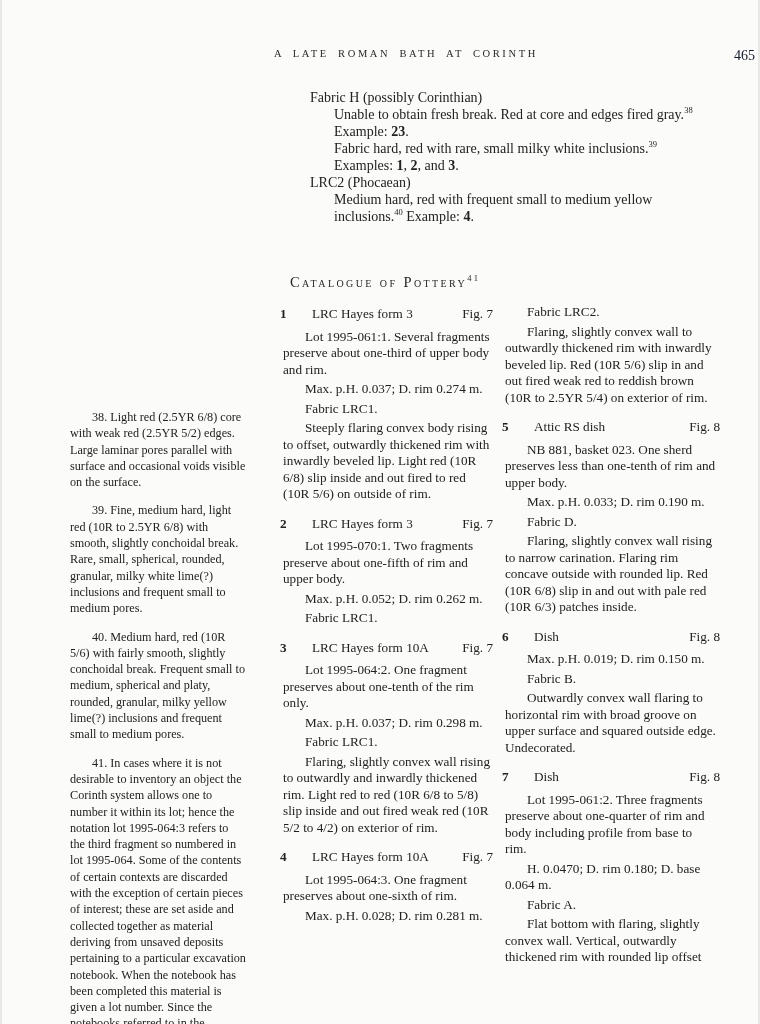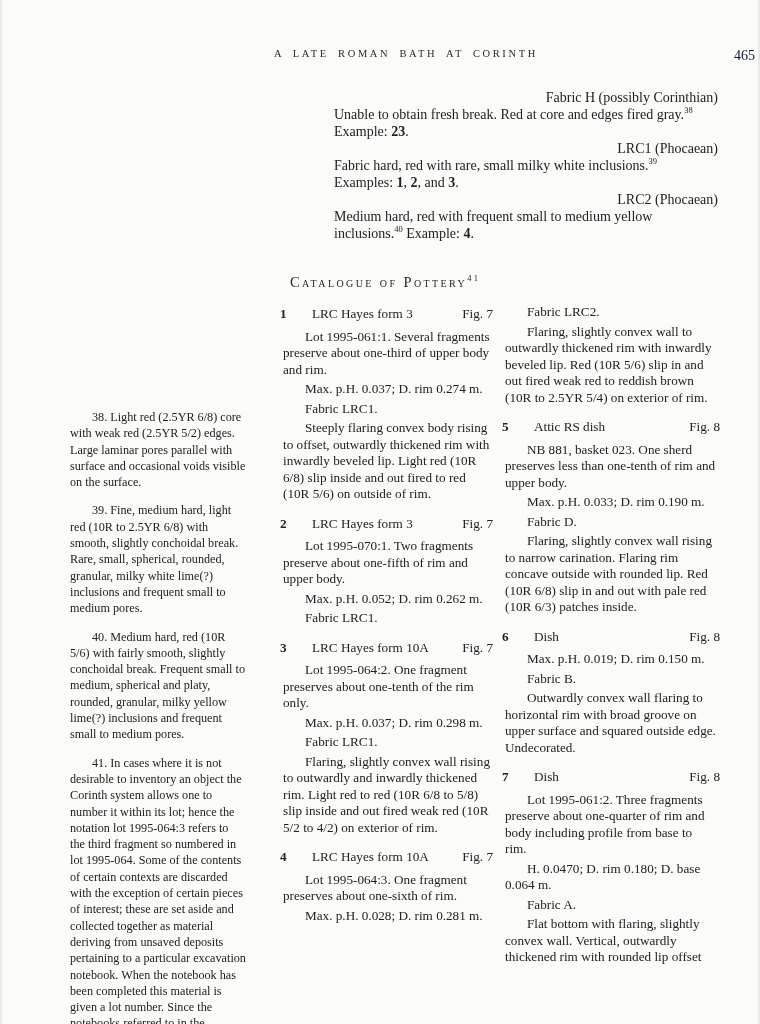--- a/index.html
+++ b/index.html
@@ -18,21 +18,21 @@
     color:#2a2a2a;
   }
   .page-number{
     position:absolute;left:688px;top:48px;
     font-size:14px;color:#0f172a;margin-left:44px;
   }
   .intro{
     position:absolute;left:308px;top:89px;width:408px;
     font-size:14px;line-height:17px;
   }
-  .intro-label{padding-left:0;text-align:right;}
+  .intro-label{padding-left:0;}
   .intro-line{padding-left:24px;}
   sup{font-size:8.5px;line-height:0;vertical-align:super;}
   .catalogue-heading{
     position:absolute;left:288px;top:274px;
     font-size:14.5px;font-variant:small-caps;letter-spacing:2.4px;
     font-weight:normal;margin:0;color:#262626;
   }
   .col{position:absolute;}
   .col-mid{left:278px;top:306px;width:213px;font-size:13.2px;line-height:16.5px;}
   .col-right{left:500px;top:301px;width:218px;font-size:13.2px;line-height:16.5px;}
@@ -52,21 +52,20 @@
   <div class="running-head">A LATE ROMAN BATH AT CORINTH</div>
   <div class="page-number">465</div>
 
   <section class="intro" id="intro">
       <div class="intro-group">
         <div class="intro-label">Fabric H (possibly Corinthian)</div>
         <div class="intro-line"><span>Unable to obtain fresh break. Red at core and edges fired gray.</span><sup>38</sup></div>
         <div class="intro-line"><span>Example: </span><b>23</b><span>.</span></div>
       </div>
       <div class="intro-group">
-        <div class="intro-label">LRC1 (Phocaean)</div>
         <div class="intro-line"><span>Fabric hard, red with rare, small milky white inclusions.</span><sup>39</sup></div>
         <div class="intro-line"><span>Examples: </span><b>1</b><span>, </span><b>2</b><span>, and </span><b>3</b><span>.</span></div>
       </div>
       <div class="intro-group">
         <div class="intro-label">LRC2 (Phocaean)</div>
         <div class="intro-line"><span>Medium hard, red with frequent small to medium yellow inclusions.</span><sup>40</sup><span> Example: </span><b>4</b><span>.</span></div>
       </div>
     </section>
 
   <h2 class="catalogue-heading"><span>Catalogue of Pottery</span><sup>41</sup></h2>

